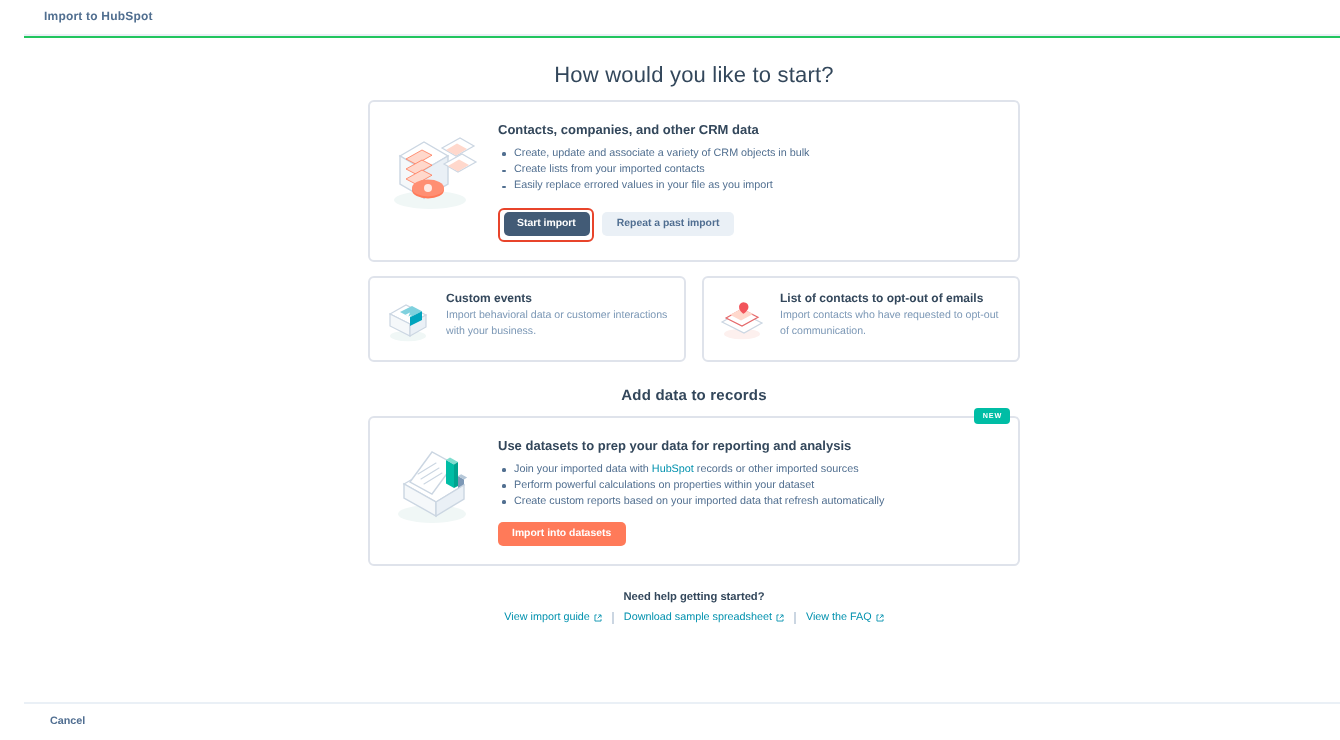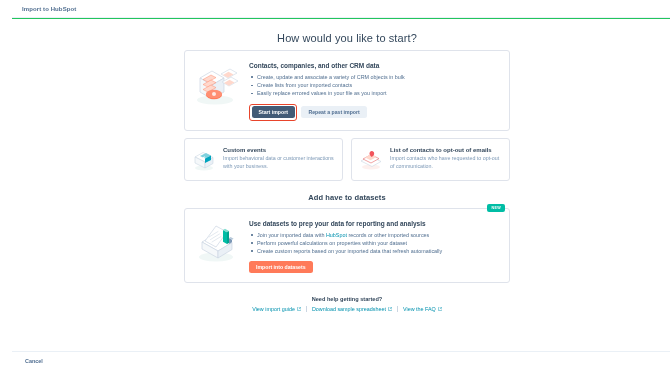--- a/index.html
+++ b/index.html
@@ -263,21 +263,21 @@
             </svg>
           </div>
           <div>
             <div class="card-sm-title">List of contacts to opt-out of emails</div>
             <div class="card-sm-desc">Import contacts who have requested to opt-out of communication.</div>
           </div>
         </div>
 
       </div>
 
-      <div class="section-heading">Add have to datasets</div>
+      <div class="section-heading">Add data to records</div>
 
       <div class="card card-dataset">
         <span class="badge-new">NEW</span>
         <div class="card-main">
           <div class="illus">
             <svg width="46" height="44" viewBox="0 0 46 44" aria-hidden="true">
               <ellipse cx="22" cy="37" rx="17" ry="4.5" fill="#f0f7f6"></ellipse>
 
               <polygon points="8,22 22,14 38,22.5 24,31" fill="#ffffff" stroke="#cbd6e2" stroke-width="0.7"></polygon>
 

